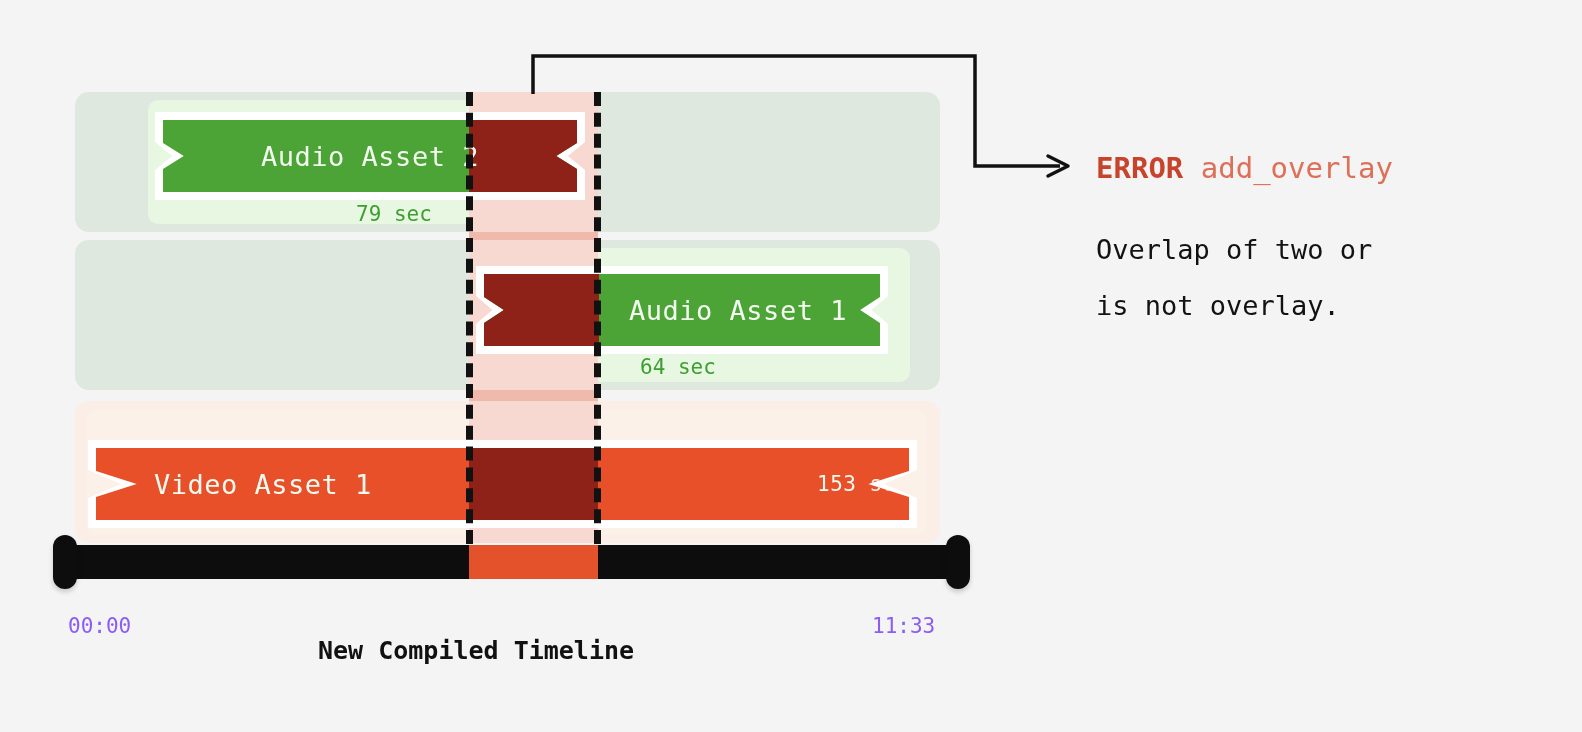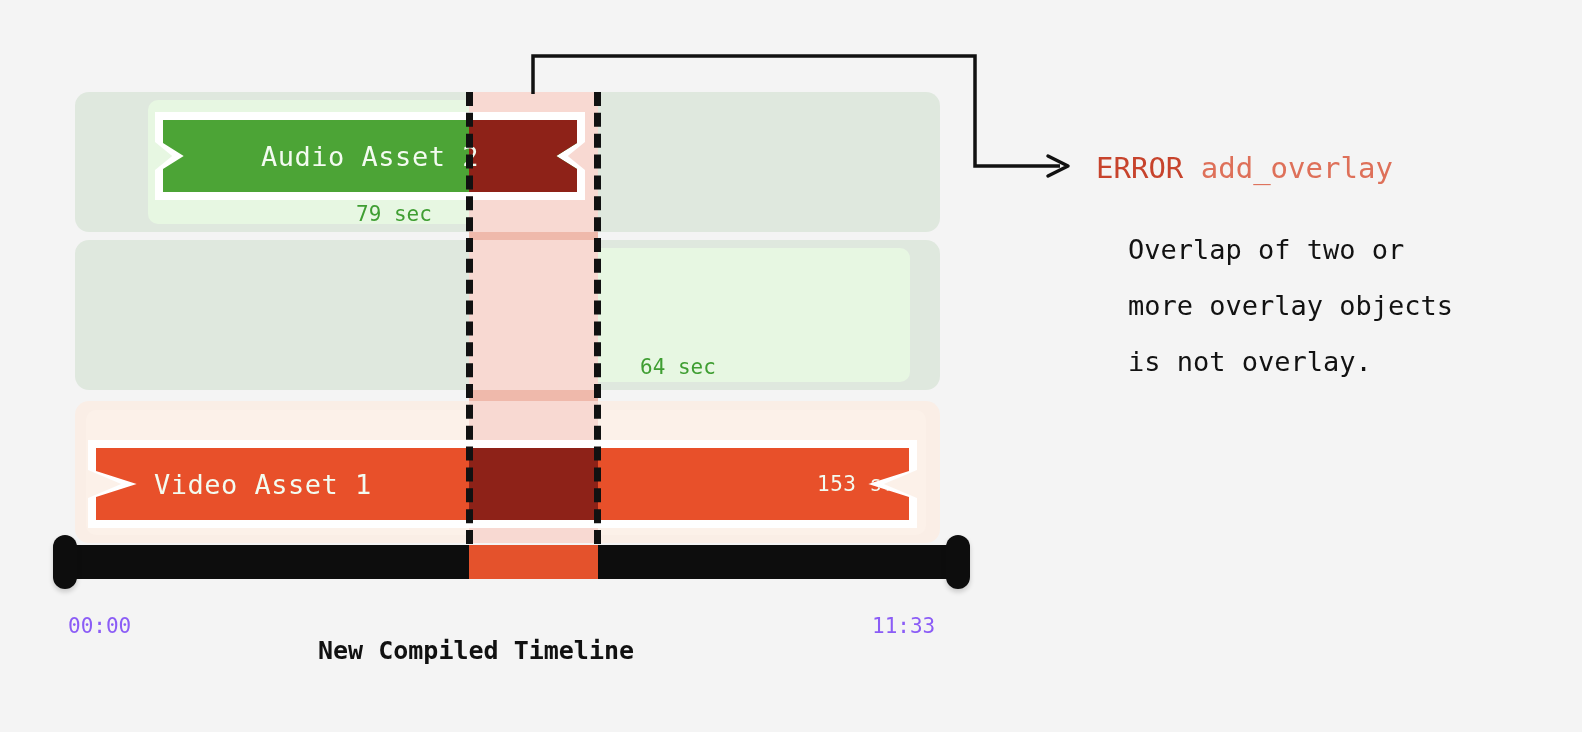--- a/index.html
+++ b/index.html
@@ -64,21 +64,21 @@
   .tl-cap{position:absolute;background:#0D0D0D;border-radius:12px;
           box-shadow:0 3px 5px rgba(0,0,0,.18);}
   .tl-time{position:absolute;font-size:21px;color:#8b5cf6;}
   .tl-title{position:absolute;font-size:25px;font-weight:bold;color:#111111;white-space:nowrap;}
 
   
   .connector{position:absolute;left:0;top:0;pointer-events:none;}
 
   
   .err-head{position:absolute;font-size:29px;white-space:nowrap;}
-  .err-kw{font-weight:normal;color:#C7432C;}
+  .err-kw{font-weight:bold;color:#C7432C;}
   .err-fn{color:#DE7059;}
   .err-body{position:absolute;font-size:27px;color:#121212;line-height:56px;width:420px;}
 </style>
 </head>
 <body>
 
 <div id="stage">
 
   <div class="track track-audio" style="left:75px;top:84px;width:865px;height:140px;"></div>
   <div class="inner-cont inner-green" style="left:148px;top:92px;width:445px;height:124px;"></div>
@@ -98,20 +98,28 @@
   <div class="bar-wrap" style="left:155px;top:104px;width:430px;height:88px;">
     <div class="bar-halo"></div>
     <div class="bar-body">
       <div class="bar-fill" style="background:#4CA436;"></div>
       <div class="bar-overlap" style="left:306px;width:110px;"></div>
       <div class="bar-label lbl-center" style="padding-right:90px;">Audio Asset 2</div>
     </div>
   </div>
   <div class="dur dur-green" style="left:356px;top:194px;">79 sec</div>
 
+  <div class="bar-wrap" style="left:476px;top:258px;width:412px;height:88px;">
+    <div class="bar-halo"></div>
+    <div class="bar-body">
+      <div class="bar-fill" style="background:#4CA436;"></div>
+      <div class="bar-overlap" style="left:0;width:115px;"></div>
+      <div class="bar-label lbl-center" style="padding-left:56px;">Audio Asset 1</div>
+    </div>
+  </div>
   <div class="dur dur-green" style="left:640px;top:347px;">64 sec</div>
 
   <div class="bar-wrap" style="left:88px;top:424px;width:829px;height:88px;margin-top:8px;">
     <div class="bar-halo"></div>
     <div class="bar-body">
       <div class="bar-fill" style="background:#E8502A;"></div>
       <div class="bar-overlap" style="left:373px;width:129px;"></div>
       <div class="bar-label lbl-left">Video Asset 1</div>
       <div class="bar-label lbl-right" style="font-size:21px;">153 sec</div>
     </div>
@@ -131,19 +139,18 @@
 
   <svg class="connector" width="1582" height="732">
     <path d="M533,86 L533,48 L975,48 L975,158 L1060,158" fill="none" stroke="#111111" stroke-width="3.5"></path>
     <path d="M1048,148 L1068,158 L1048,168" fill="none" stroke="#111111" stroke-width="3.5" stroke-linecap="round" stroke-linejoin="round"></path>
   </svg>
 
   <div class="err-head" style="left:1096px;top:143px;">
     <span class="err-kw">ERROR</span><span>&nbsp;</span><span class="err-fn">add_overlay</span>
   </div>
 
-  <div class="err-body" style="left:1096px;top:214px;margin-left:32px;">
+  <div class="err-body" style="left:1096px;top:214px;">
     <div>Overlap of two or</div>
-    <div>more overlay objects</div>
     <div>is not overlay.</div>
   </div>
 
 </div>
 
 </body></html>

